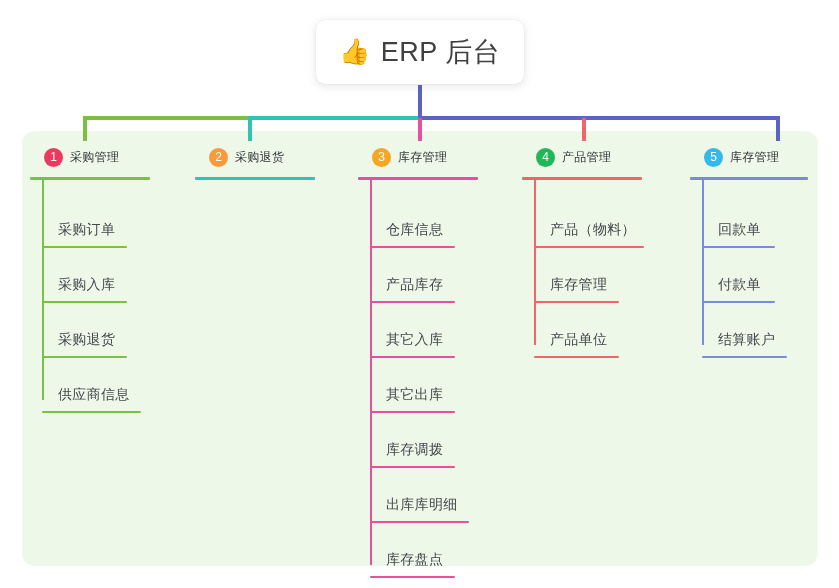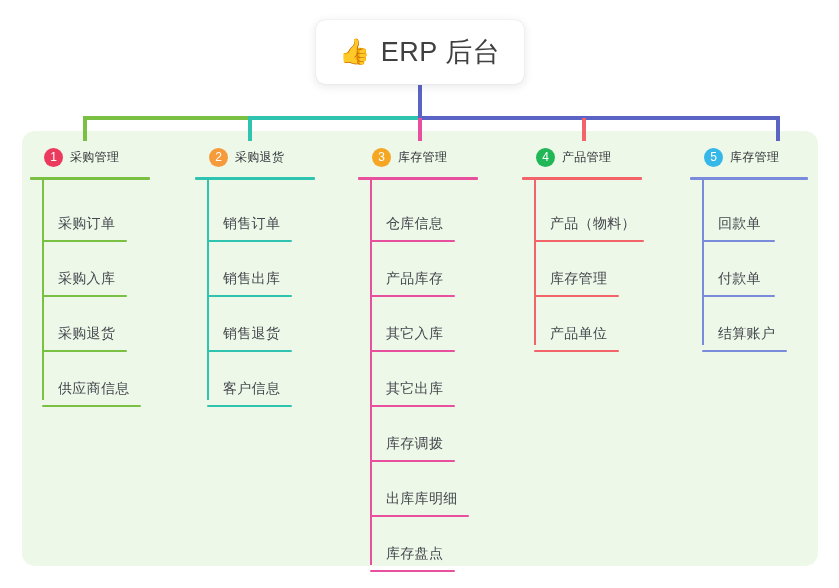--- a/index.html
+++ b/index.html
@@ -100,21 +100,21 @@
     letter-spacing: 0.3px;
   }
   .head-rule {
     height: 3px;
     border-radius: 1px;
     margin-top: 7px;
   }
 
   .items {
     position: relative;
-    padding-top: 7px;
+    padding-top: 13px;
   }
   .spine {
     position: absolute;
     left: 12px;
     top: 0;
     width: 2px;
   }
   .item {
     position: relative;
     height: 55px;
@@ -187,39 +187,20 @@
           <div class="item-rule" style="background: rgb(122, 193, 67); width: 99px;"></div>
         </div>
       </div>
     </div>
     <div class="column" style="left: 195px;">
       <div class="col-head">
         <span class="badge" style="background: rgb(245, 155, 60);">2</span>
         <span class="col-title">采购退货</span>
       </div>
       <div class="head-rule" style="background: rgb(46, 196, 176); width: 120px;"></div>
-      <div class="items">
-        <div class="spine" style="background: rgb(46, 196, 176); height: 220px;"></div>
-        <div class="item">
-          <span class="item-label">销售订单</span>
-          <div class="item-rule" style="background: rgb(46, 196, 176); width: 85px;"></div>
-        </div>
-        <div class="item">
-          <span class="item-label">销售出库</span>
-          <div class="item-rule" style="background: rgb(46, 196, 176); width: 85px;"></div>
-        </div>
-        <div class="item">
-          <span class="item-label">销售退货</span>
-          <div class="item-rule" style="background: rgb(46, 196, 176); width: 85px;"></div>
-        </div>
-        <div class="item">
-          <span class="item-label">客户信息</span>
-          <div class="item-rule" style="background: rgb(46, 196, 176); width: 85px;"></div>
-        </div>
-      </div>
     </div>
     <div class="column" style="left: 358px;">
       <div class="col-head">
         <span class="badge" style="background: rgb(245, 166, 35);">3</span>
         <span class="col-title">库存管理</span>
       </div>
       <div class="head-rule" style="background: rgb(232, 79, 156); width: 120px;"></div>
       <div class="items">
         <div class="spine" style="background: rgb(232, 79, 156); height: 385px;"></div>
         <div class="item">

